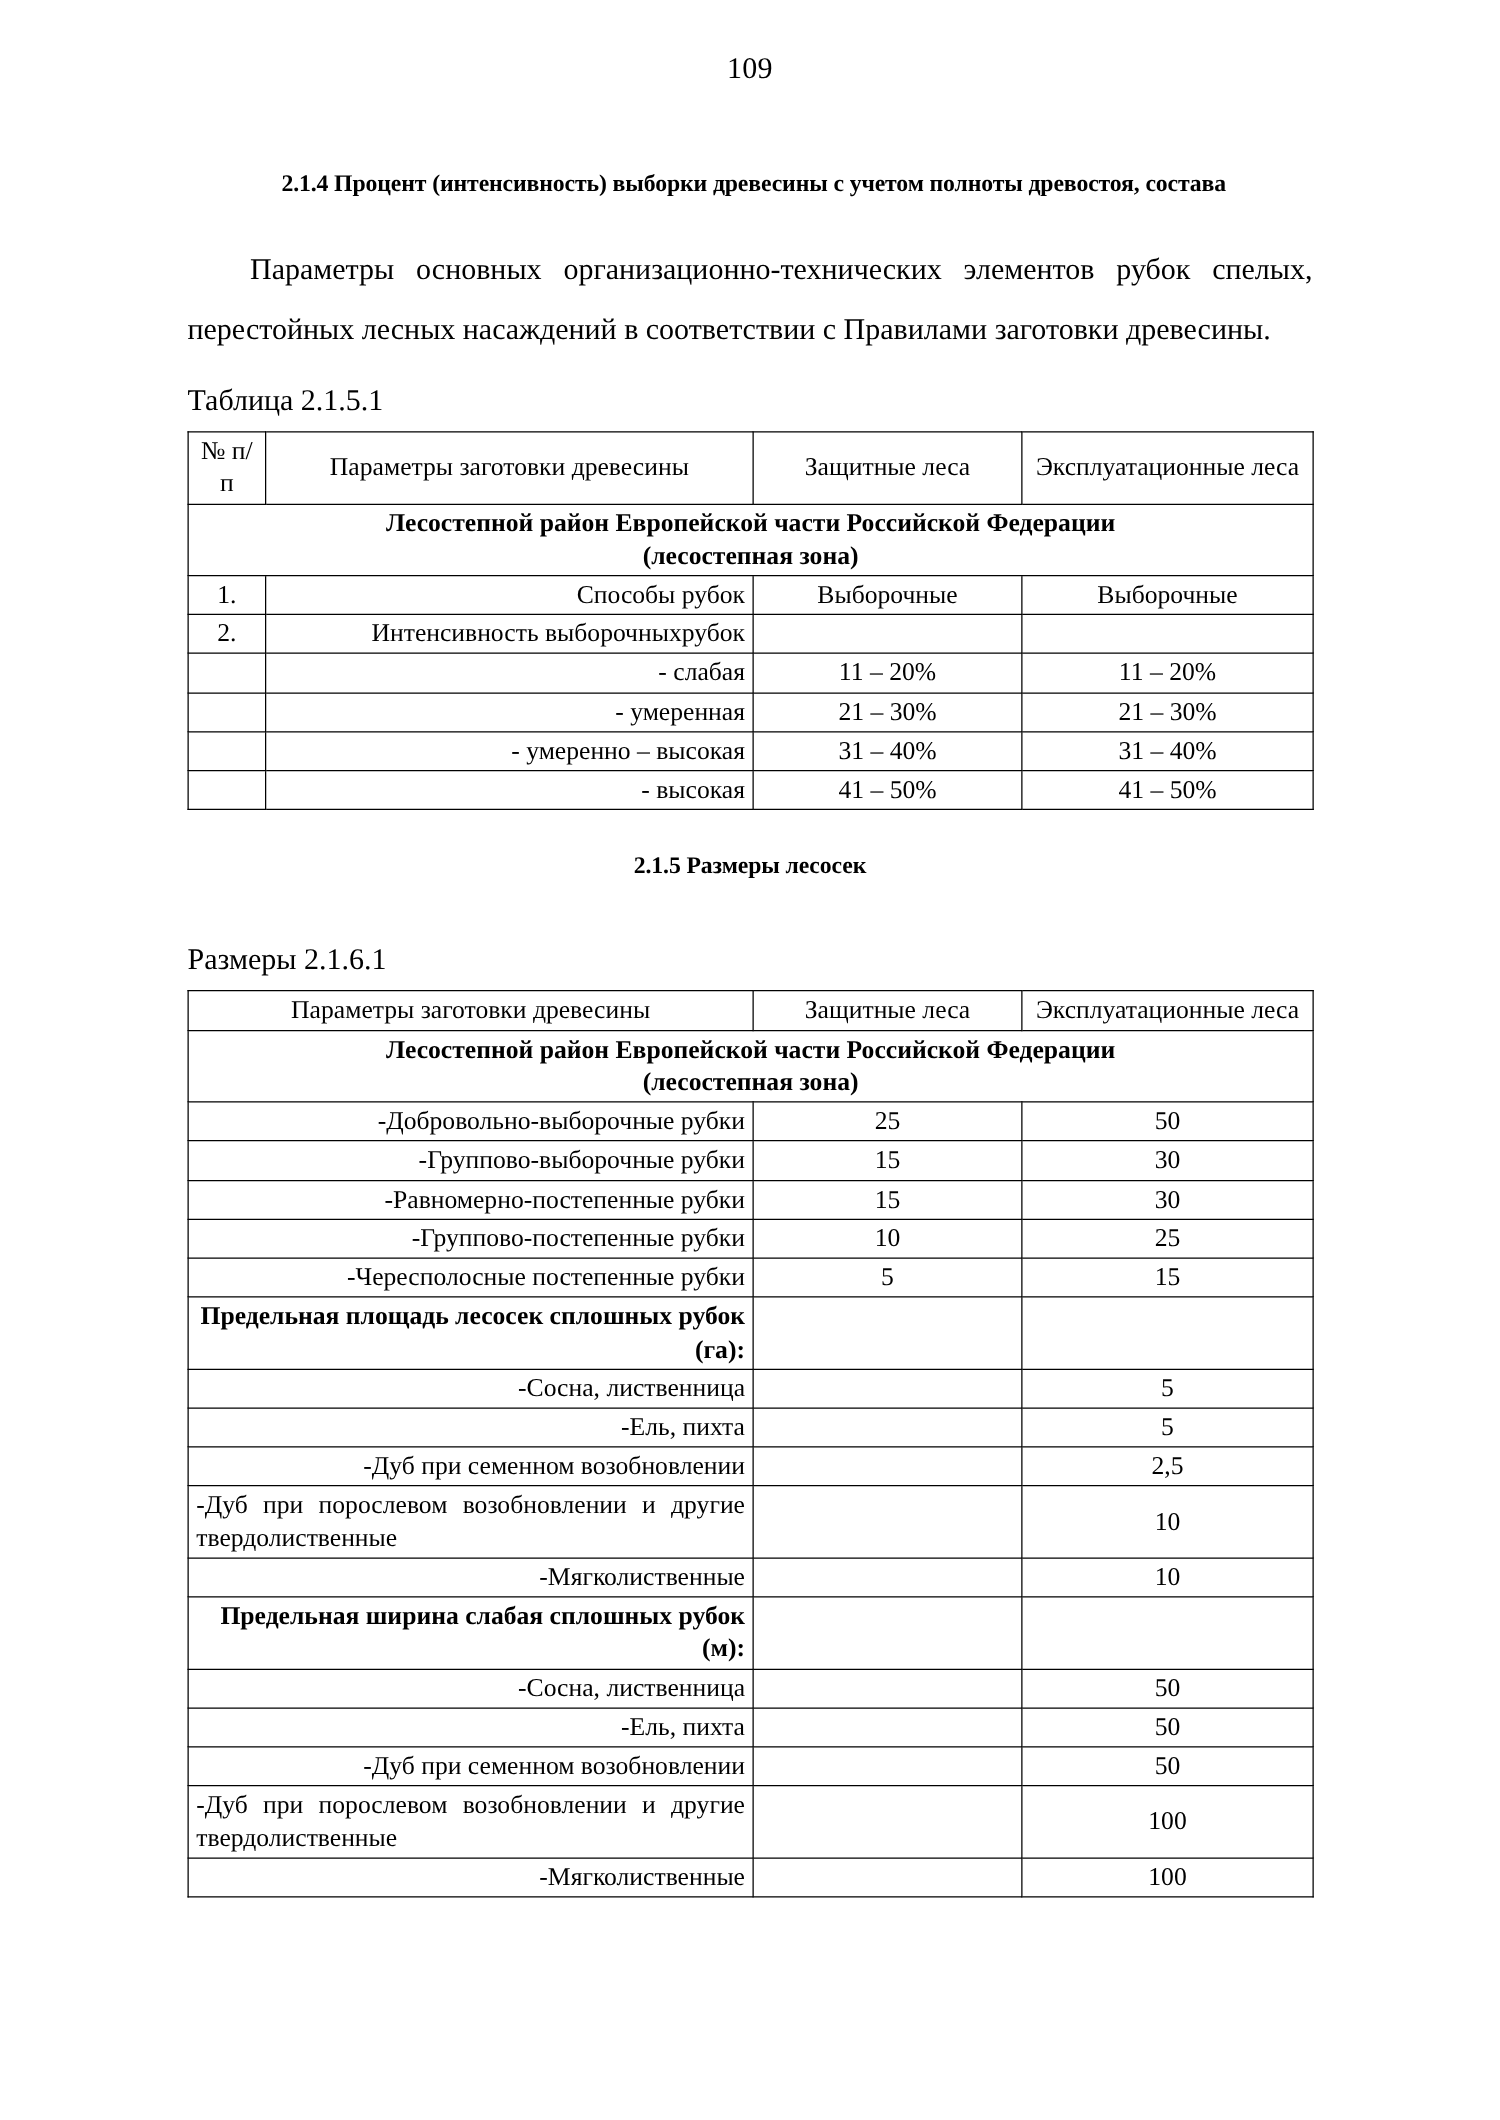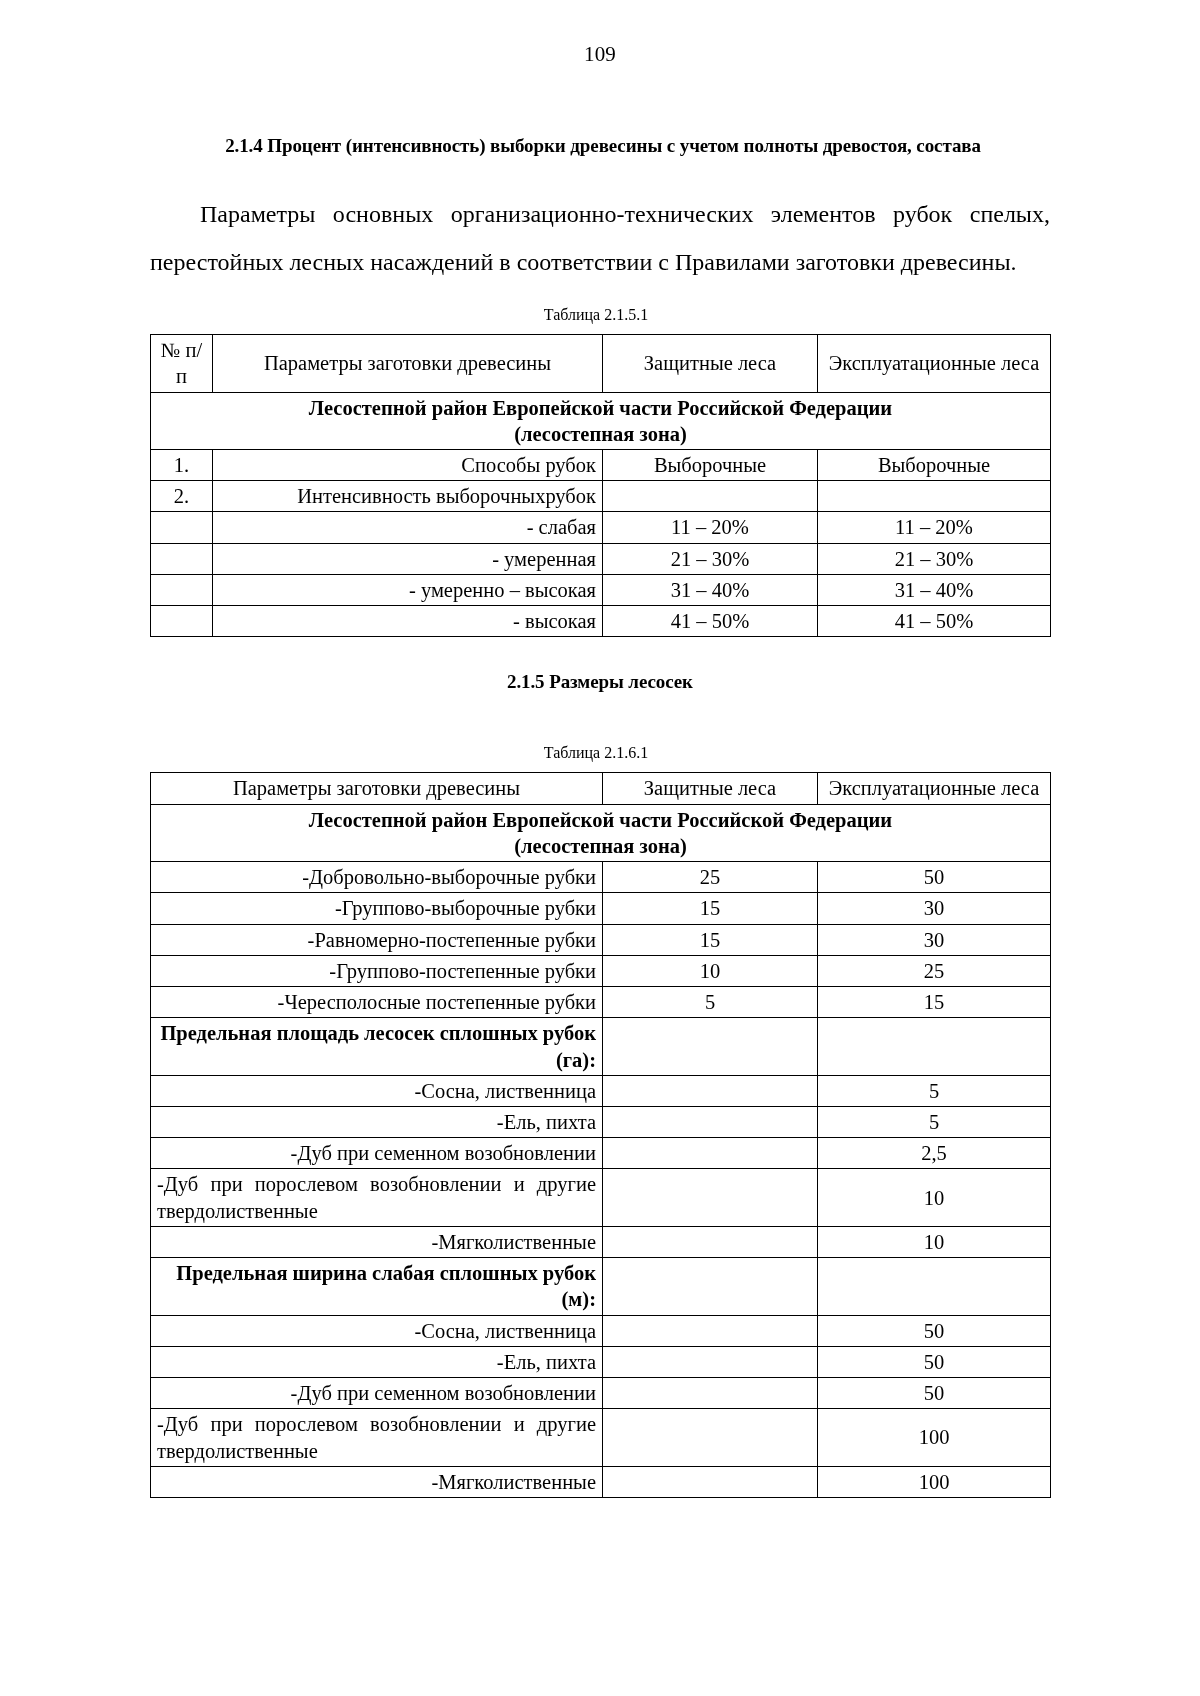--- a/index.html
+++ b/index.html
@@ -17,21 +17,21 @@
   }
   .page {
     width: 1200px;
     height: 1696px;
     position: relative;
     box-sizing: border-box;
     padding: 0;
   }
   .page-number {
     text-align: center;
-    font-size: 21px;
+    font-size: 24px;
     margin-top: 42px;
     letter-spacing: 0.2px;
   }
   .content {
     margin: 0 auto;
     width: 900px;
   }
   h2.section-heading {
     font-size: 19px;
     font-weight: bold;
@@ -51,22 +51,22 @@
     line-height: 2.0;
     margin: 0;
     text-indent: 50px;
     padding: 0 0 0 0;
   }
   .par-wrap {
     margin-top: 26px;
     padding: 0 0 0 0;
   }
   .table-caption {
-    font-size: 16px;
-    text-align: center;
+    font-size: 24px;
+    text-align: left;
     margin: 0;
     padding-right: 8px;
   }
   .caption-1 { margin-top: 20px; }
   .caption-2 { margin-top: 26px; }
 
   table.doc-table {
     border-collapse: collapse;
     width: 900px;
     margin-top: 10px;
@@ -182,21 +182,21 @@
             <td class="center"></td>
             <td class="left">- высокая</td>
             <td class="center">41 – 50%</td>
             <td class="center">41 – 50%</td>
           </tr>
         </tbody>
     </table>
 
     <h2 class="section-heading" style="margin-top:26px;">2.1.5 Размеры лесосек</h2>
 
-    <div class="table-caption caption-2" style="margin-top:44px;">Таблица 2.1.6.1</div>
+    <div class="table-caption caption-2" style="margin-top:44px;">Размеры 2.1.6.1</div>
 
     <table class="doc-table t2">
       <colgroup>
         <col class="c-param">
           <col class="c-zl">
           <col class="c-el">
       </colgroup>
       <tbody id="t2-body">
           <tr>
             <td class="center">Параметры заготовки древесины</td>

